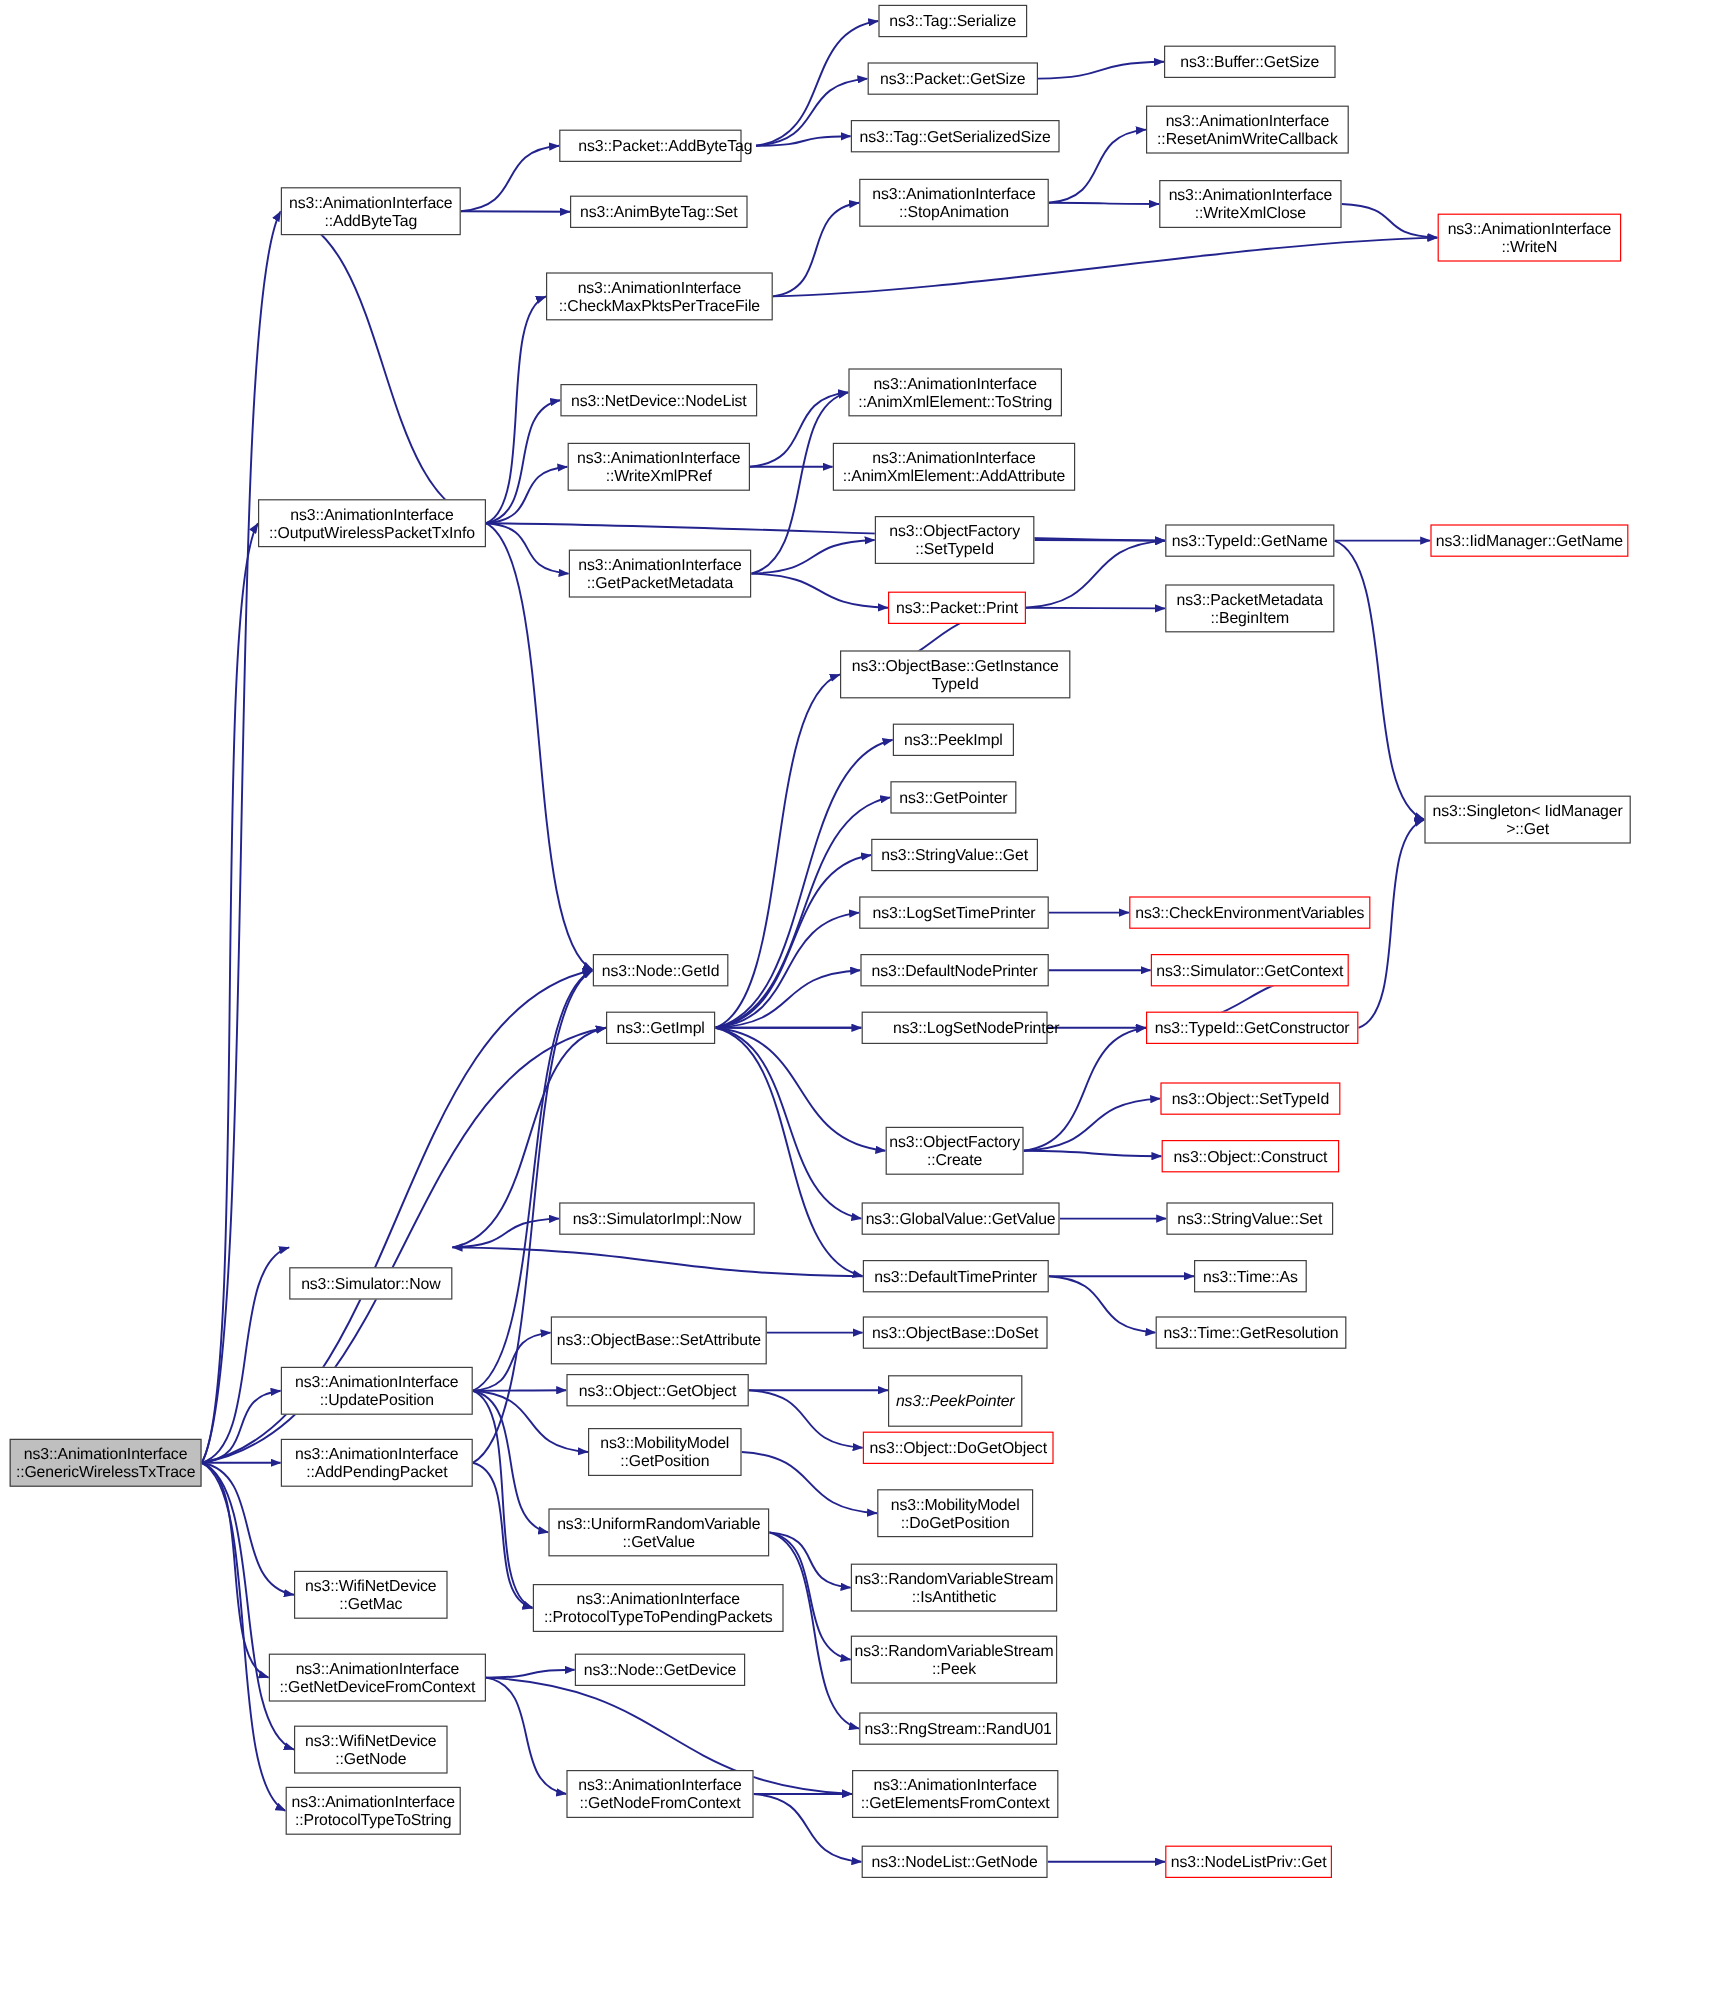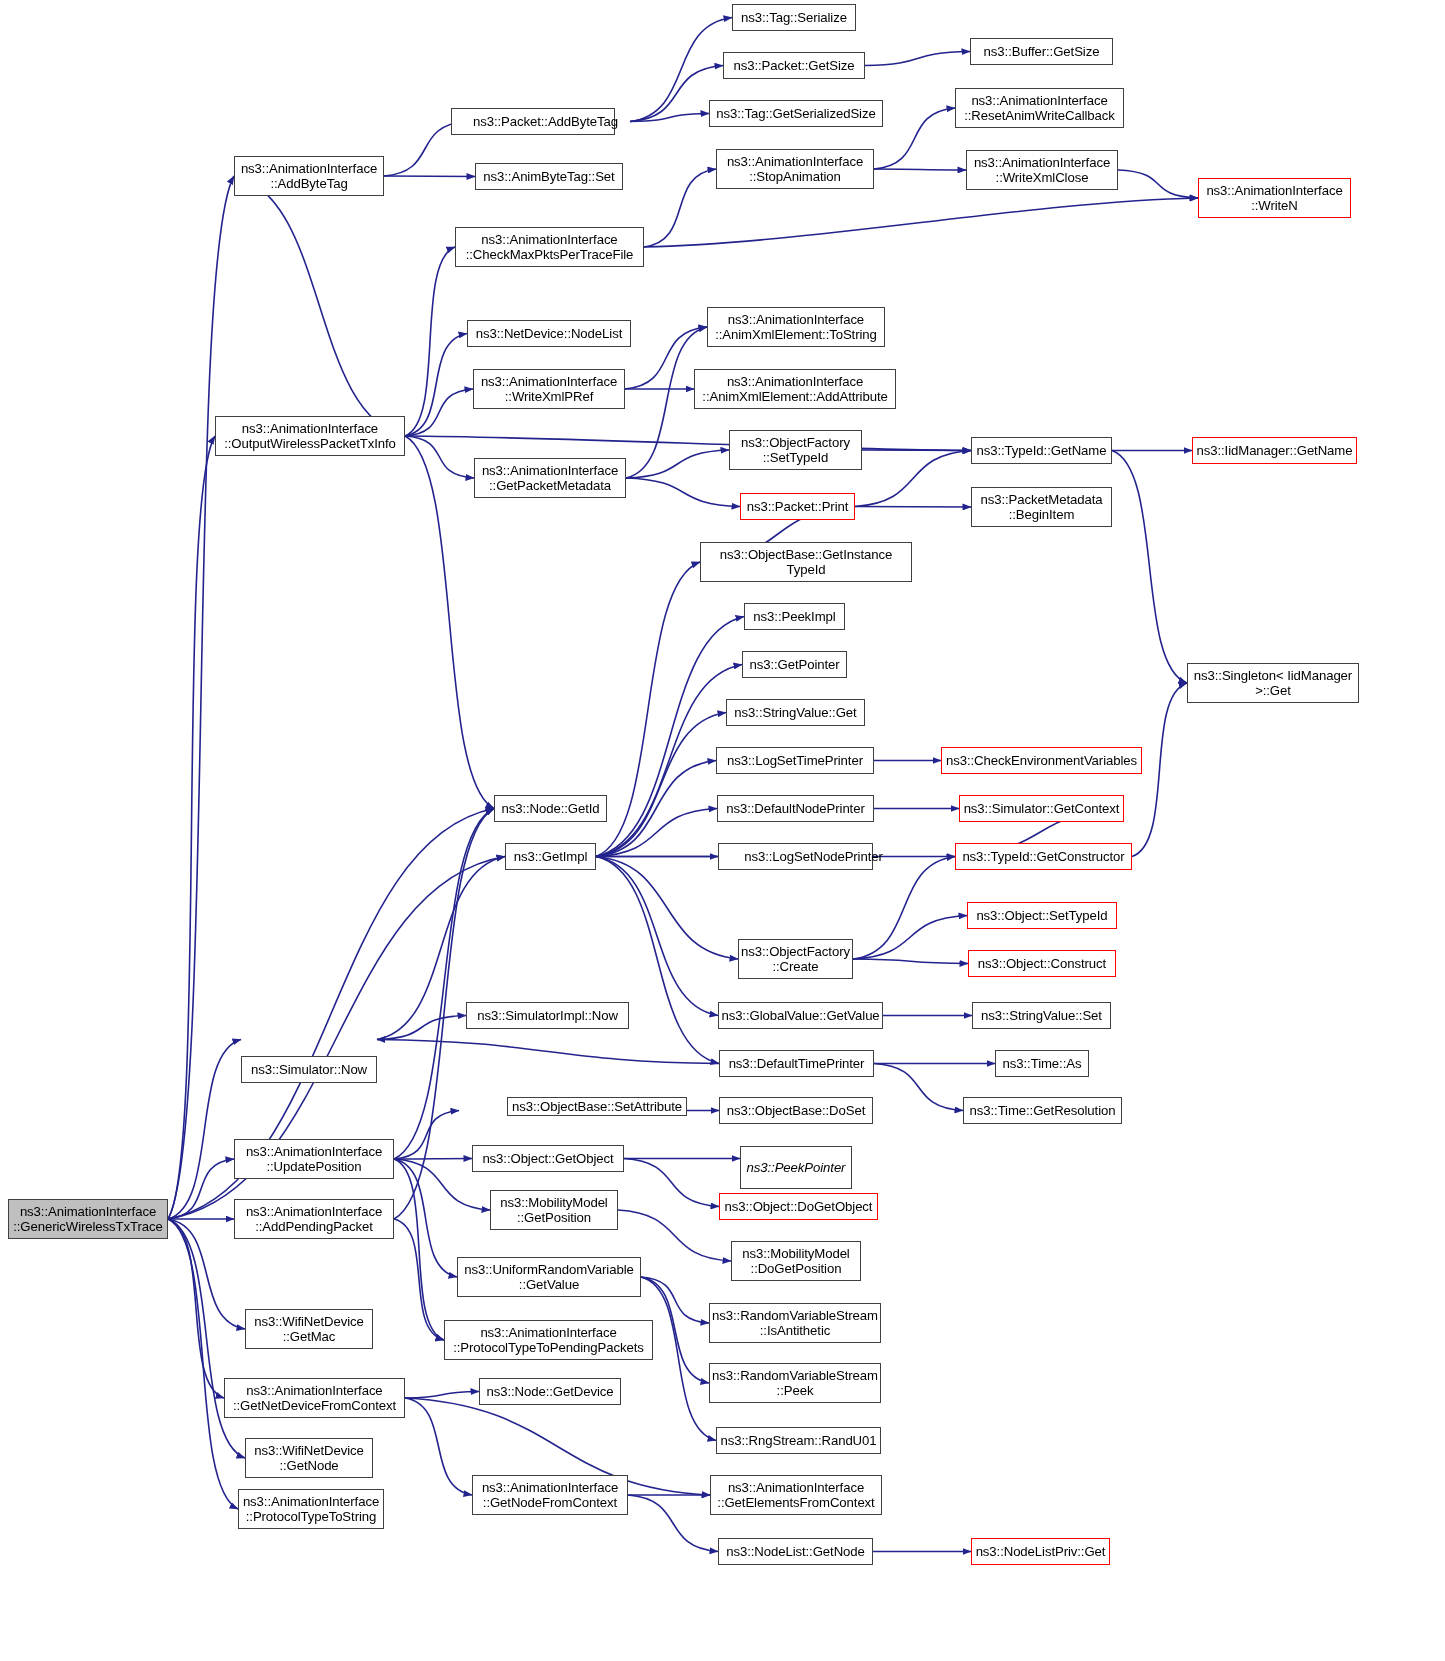--- a/index.html
+++ b/index.html
@@ -120,21 +120,21 @@
         <path d="M168,1219 C220.65,1238.12 192.35,1438.88 245,1458"></path>
         <path d="M168,1219 C217.5,1242.2 188.5,1485.8 238,1509"></path>
         <path d="M168,1219 C218.85,1204.64 190.15,1053.86 241,1039.5"></path>
         <path d="M168,1219 C332.70000000000005,1186.16 329.29999999999995,841.34 494,808.5"></path>
         <path d="M168,1219 C337.65,1190 335.35,885.5 505,856.5"></path>
       </g>
   </svg>
   <div id="node-layer">
       <div class="node cur" style="left: 8px; top: 1199px; width: 160px; height: 40px;"><div><span>ns3::AnimationInterface</span><span>::GenericWirelessTxTrace</span></div></div>
       <div class="node" style="left: 234px; top: 156px; width: 150px; height: 40px;"><div><span>ns3::AnimationInterface</span><span>::AddByteTag</span></div></div>
-      <div class="node" style="left: 451px; top: 108px; width: 164px; height: 27px; padding-left: 28px;"><div><span>ns3::Packet::AddByteTag</span></div></div>
+      <div class="node" style="left: 466px; top: 108px; width: 152px; height: 27px; padding-left: 28px;"><div><span>ns3::Packet::AddByteTag</span></div></div>
       <div class="node" style="left: 475px; top: 163px; width: 148px; height: 27px;"><div><span>ns3::AnimByteTag::Set</span></div></div>
       <div class="node" style="left: 732px; top: 4px; width: 124px; height: 27px;"><div><span>ns3::Tag::Serialize</span></div></div>
       <div class="node" style="left: 723px; top: 52px; width: 142px; height: 27px;"><div><span>ns3::Packet::GetSize</span></div></div>
       <div class="node" style="left: 709px; top: 100px; width: 174px; height: 27px;"><div><span>ns3::Tag::GetSerializedSize</span></div></div>
       <div class="node" style="left: 970px; top: 38px; width: 143px; height: 27px;"><div><span>ns3::Buffer::GetSize</span></div></div>
       <div class="node" style="left: 955px; top: 88px; width: 169px; height: 40px;"><div><span>ns3::AnimationInterface</span><span>::ResetAnimWriteCallback</span></div></div>
       <div class="node" style="left: 716px; top: 149px; width: 158px; height: 40px;"><div><span>ns3::AnimationInterface</span><span>::StopAnimation</span></div></div>
       <div class="node" style="left: 966px; top: 150px; width: 152px; height: 40px;"><div><span>ns3::AnimationInterface</span><span>::WriteXmlClose</span></div></div>
       <div class="node red" style="left: 1198px; top: 178px; width: 153px; height: 40px;"><div><span>ns3::AnimationInterface</span><span>::WriteN</span></div></div>
       <div class="node" style="left: 455px; top: 227px; width: 189px; height: 40px;"><div><span>ns3::AnimationInterface</span><span>::CheckMaxPktsPerTraceFile</span></div></div>
@@ -142,21 +142,21 @@
       <div class="node" style="left: 467px; top: 320px; width: 164px; height: 27px;"><div><span>ns3::NetDevice::NodeList</span></div></div>
       <div class="node" style="left: 473px; top: 369px; width: 152px; height: 40px;"><div><span>ns3::AnimationInterface</span><span>::WriteXmlPRef</span></div></div>
       <div class="node" style="left: 474px; top: 458px; width: 152px; height: 40px;"><div><span>ns3::AnimationInterface</span><span>::GetPacketMetadata</span></div></div>
       <div class="node" style="left: 707px; top: 307px; width: 178px; height: 40px;"><div><span>ns3::AnimationInterface</span><span>::AnimXmlElement::ToString</span></div></div>
       <div class="node" style="left: 694px; top: 369px; width: 202px; height: 40px;"><div><span>ns3::AnimationInterface</span><span>::AnimXmlElement::AddAttribute</span></div></div>
       <div class="node" style="left: 729px; top: 430px; width: 133px; height: 40px;"><div><span>ns3::ObjectFactory</span><span>::SetTypeId</span></div></div>
       <div class="node" style="left: 971px; top: 437px; width: 141px; height: 27px;"><div><span>ns3::TypeId::GetName</span></div></div>
       <div class="node red" style="left: 1192px; top: 437px; width: 165px; height: 27px;"><div><span>ns3::IidManager::GetName</span></div></div>
       <div class="node red" style="left: 740px; top: 493px; width: 115px; height: 27px;"><div><span>ns3::Packet::Print</span></div></div>
       <div class="node" style="left: 971px; top: 487px; width: 141px; height: 40px;"><div><span>ns3::PacketMetadata</span><span>::BeginItem</span></div></div>
-      <div class="node" style="left: 700px; top: 542px; width: 212px; height: 40px;"><div><span>ns3::ObjectBase::GetInstance</span><span>TypeId</span></div></div>
+      <div class="node" style="left: 700px; top: 542px; width: 192px; height: 40px;"><div><span>ns3::ObjectBase::GetInstance</span><span>TypeId</span></div></div>
       <div class="node" style="left: 744px; top: 603px; width: 101px; height: 27px;"><div><span>ns3::PeekImpl</span></div></div>
       <div class="node" style="left: 742px; top: 651px; width: 105px; height: 27px;"><div><span>ns3::GetPointer</span></div></div>
       <div class="node" style="left: 726px; top: 699px; width: 139px; height: 27px;"><div><span>ns3::StringValue::Get</span></div></div>
       <div class="node" style="left: 716px; top: 747px; width: 158px; height: 27px;"><div><span>ns3::LogSetTimePrinter</span></div></div>
       <div class="node red" style="left: 941px; top: 747px; width: 201px; height: 27px;"><div><span>ns3::CheckEnvironmentVariables</span></div></div>
       <div class="node" style="left: 717px; top: 795px; width: 157px; height: 27px;"><div><span>ns3::DefaultNodePrinter</span></div></div>
       <div class="node red" style="left: 959px; top: 795px; width: 165px; height: 27px;"><div><span>ns3::Simulator::GetContext</span></div></div>
       <div class="node" style="left: 718px; top: 843px; width: 155px; height: 27px; padding-left: 39px;"><div><span>ns3::LogSetNodePrinter</span></div></div>
       <div class="node red" style="left: 955px; top: 843px; width: 177px; height: 27px;"><div><span>ns3::TypeId::GetConstructor</span></div></div>
       <div class="node" style="left: 494px; top: 795px; width: 113px; height: 27px;"><div><span>ns3::Node::GetId</span></div></div>
@@ -165,21 +165,21 @@
       <div class="node red" style="left: 967px; top: 902px; width: 150px; height: 27px;"><div><span>ns3::Object::SetTypeId</span></div></div>
       <div class="node red" style="left: 968px; top: 950px; width: 148px; height: 27px;"><div><span>ns3::Object::Construct</span></div></div>
       <div class="node" style="left: 1187px; top: 663px; width: 172px; height: 40px;"><div><span>ns3::Singleton&lt; IidManager</span><span>&gt;::Get</span></div></div>
       <div class="node" style="left: 466px; top: 1002px; width: 163px; height: 27px;"><div><span>ns3::SimulatorImpl::Now</span></div></div>
       <div class="node" style="left: 241px; top: 1056px; width: 136px; height: 27px;"><div><span>ns3::Simulator::Now</span></div></div>
       <div class="node" style="left: 718px; top: 1002px; width: 165px; height: 27px;"><div><span>ns3::GlobalValue::GetValue</span></div></div>
       <div class="node" style="left: 972px; top: 1002px; width: 139px; height: 27px;"><div><span>ns3::StringValue::Set</span></div></div>
       <div class="node" style="left: 719px; top: 1050px; width: 155px; height: 27px;"><div><span>ns3::DefaultTimePrinter</span></div></div>
       <div class="node" style="left: 995px; top: 1050px; width: 94px; height: 27px;"><div><span>ns3::Time::As</span></div></div>
       <div class="node" style="left: 963px; top: 1097px; width: 159px; height: 27px;"><div><span>ns3::Time::GetResolution</span></div></div>
-      <div class="node" style="left: 459px; top: 1097px; width: 180px; height: 19px; margin-left: 48px;"><div><span>ns3::ObjectBase::SetAttribute</span></div></div>
+      <div class="node" style="left: 459px; top: 1097px; width: 180px; height: 40px;"><div><span>ns3::ObjectBase::SetAttribute</span></div></div>
       <div class="node" style="left: 719px; top: 1097px; width: 154px; height: 27px; align-items: center;"><div><span>ns3::ObjectBase::DoSet</span></div></div>
       <div class="node" style="left: 234px; top: 1139px; width: 160px; height: 40px;"><div><span>ns3::AnimationInterface</span><span>::UpdatePosition</span></div></div>
       <div class="node" style="left: 472px; top: 1145px; width: 152px; height: 27px;"><div><span>ns3::Object::GetObject</span></div></div>
       <div class="node" style="left: 740px; top: 1146px; width: 112px; height: 43px; font-style: italic;"><div><span>ns3::PeekPointer</span></div></div>
       <div class="node red" style="left: 719px; top: 1193px; width: 159px; height: 27px;"><div><span>ns3::Object::DoGetObject</span></div></div>
       <div class="node" style="left: 234px; top: 1199px; width: 160px; height: 40px;"><div><span>ns3::AnimationInterface</span><span>::AddPendingPacket</span></div></div>
       <div class="node" style="left: 490px; top: 1190px; width: 128px; height: 40px;"><div><span>ns3::MobilityModel</span><span>::GetPosition</span></div></div>
       <div class="node" style="left: 731px; top: 1241px; width: 130px; height: 40px;"><div><span>ns3::MobilityModel</span><span>::DoGetPosition</span></div></div>
       <div class="node" style="left: 457px; top: 1257px; width: 184px; height: 40px;"><div><span>ns3::UniformRandomVariable</span><span>::GetValue</span></div></div>
       <div class="node" style="left: 709px; top: 1303px; width: 172px; height: 40px;"><div><span>ns3::RandomVariableStream</span><span>::IsAntithetic</span></div></div>

